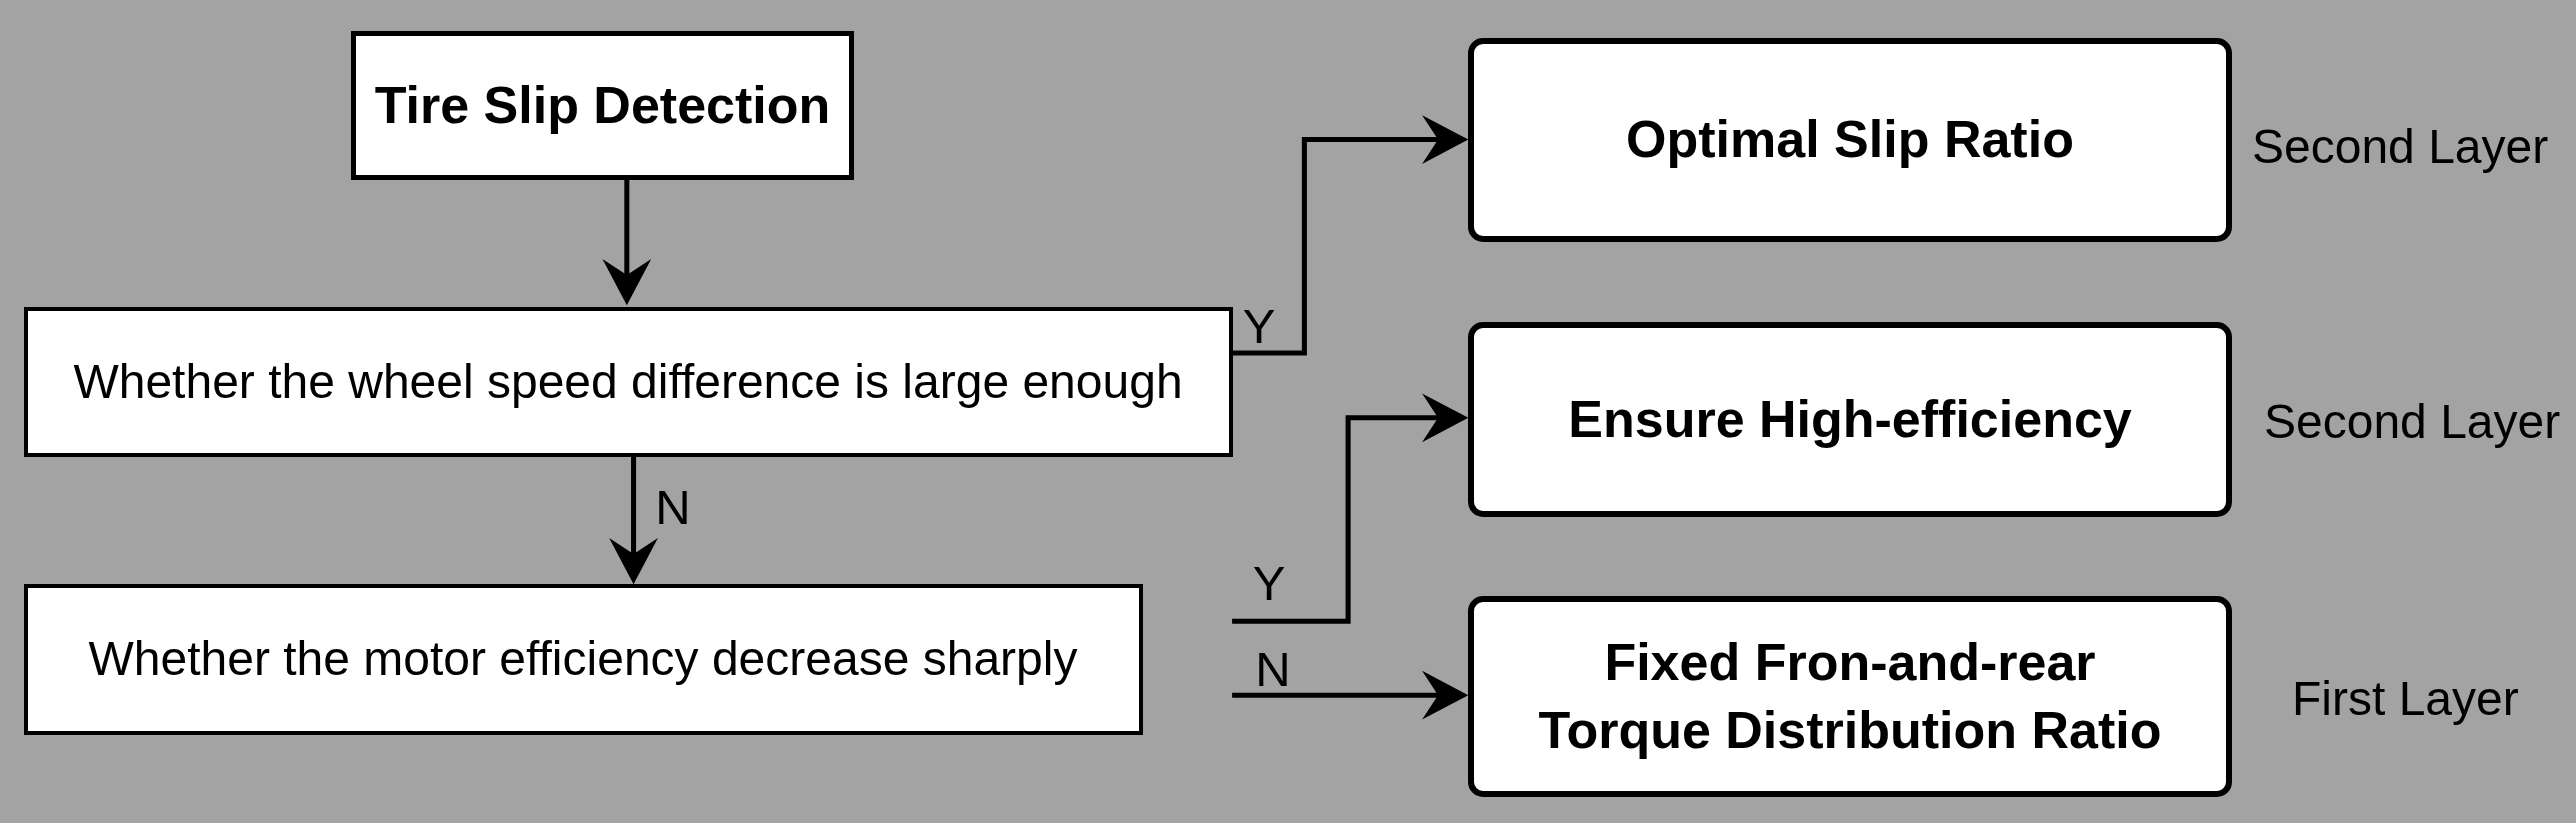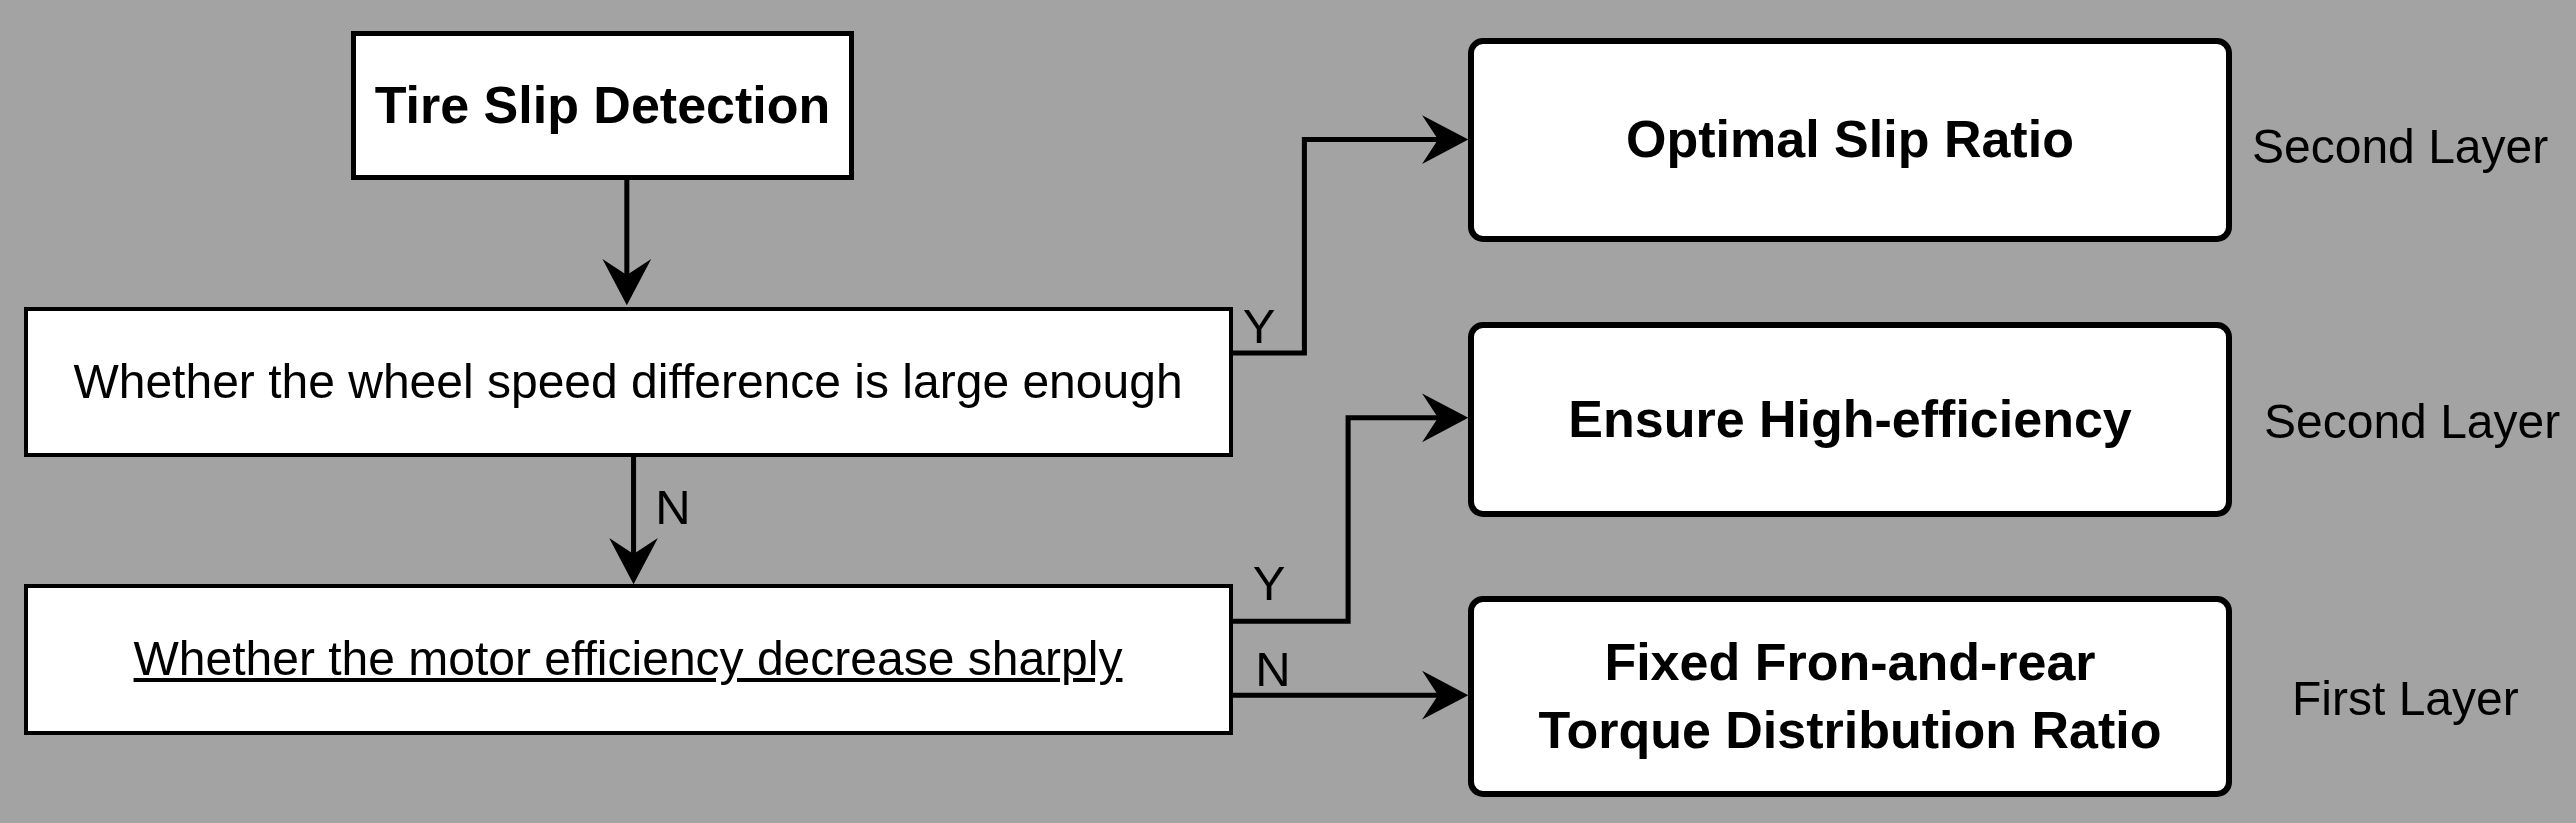--- a/index.html
+++ b/index.html
@@ -24,21 +24,21 @@
     white-space: pre-line;
     line-height: 1.3;
   }
   .node.thin { border-width: 4.2px; }
   .node.thick { border-width: 6.7px; border-radius: 15px; }
   .node.bold { font-weight: bold; font-size: 52px; }
   .node.regular { font-weight: normal; font-size: 48px; }
 
   #node-tire   { left: 351px;  top: 31px;  width: 503px; height: 149px; }
   #node-wheel  { left: 23.5px;   top: 307px; width: 1209px; height: 150px; }
-  #node-motor  { left: 23.5px;   top: 584px; width: 1209px; height: 151px; text-decoration: underline; }
+  #node-motor  { left: 23.5px;   top: 584px; width: 1119px; height: 151px; }
   #node-slip   { left: 1468px; top: 38px;  width: 764px; height: 204px; }
   #node-eff    { left: 1468px; top: 322px; width: 764px; height: 195px; }
   #node-fixed  { left: 1468px; top: 596px; width: 764px; height: 201px; }
 
   .edge-label {
     position: absolute;
     font-size: 49px;
     font-weight: normal;
     transform: translate(-50%, -50%);
     line-height: 1;

